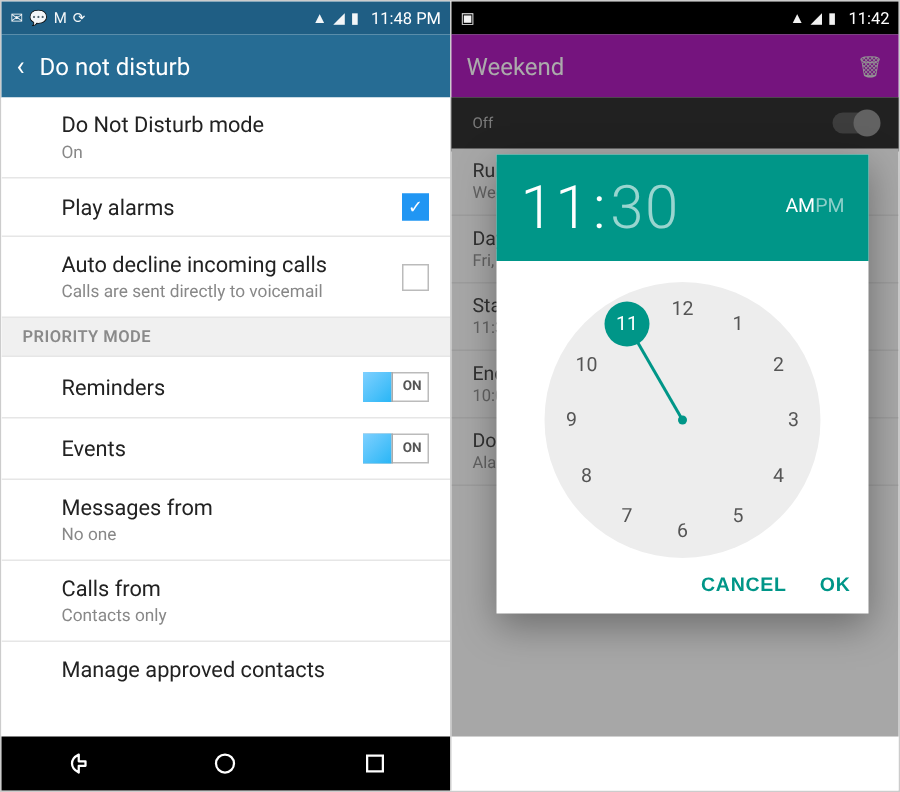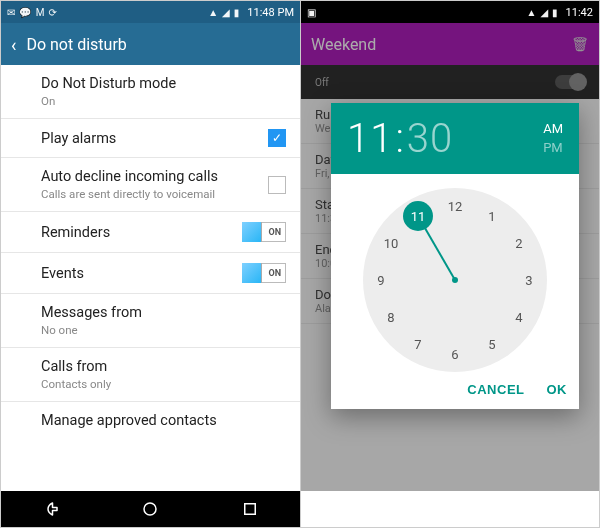--- a/index.html
+++ b/index.html
@@ -52,21 +52,21 @@
   
   .dim { position:absolute; top:22px; left:0; right:0; bottom:36px; background: rgba(0,0,0,.28); }
 
   
   .dialog { position: absolute; left: 30px; right: 20px; top: 102px; background: #fff; box-shadow: 0 8px 24px rgba(0,0,0,.35); }
   .dlg-head { background: #009688; color: #fff; padding: 12px 16px; display: flex; align-items: center; }
   .dlg-time { font-size: 40px; font-weight: 300; letter-spacing: 1px; }
   .dlg-time .hh { color: #fff; }
   .dlg-time .colon { margin: 0 2px; }
   .dlg-time .mm { color: rgba(255,255,255,.6); }
-  .ampm { margin-left: auto; display:flex; flex-direction: column; font-size: 13px; line-height: 1.4; justify-content: space-between; }
+  .ampm { margin-left: auto; display:flex; flex-direction: row; font-size: 13px; line-height: 1.4; justify-content: space-between; }
   .ampm .am { color: #fff; }
   .ampm .pm { color: rgba(255,255,255,.55); }
   .dlg-body { padding: 14px 0 4px; display:flex; justify-content:center; }
   .clock { width: 184px; height: 184px; background: #ededed; border-radius: 50%; position: relative; }
   .clock .num { position: absolute; width: 24px; height: 24px; margin-left:-12px; margin-top:-12px; display:flex; align-items:center; justify-content:center; font-size: 13px; color: #555; }
   .clock .center { position:absolute; left:50%; top:50%; width:6px; height:6px; margin:-3px; background:#009688; border-radius:50%; }
   .clock .hand { position:absolute; left:49.2%; top:50%; width:2px; height:72px; background:#009688; transform-origin: top center; transform: rotate(150deg); }
   .clock .sel { position:absolute; width:30px; height:30px; background:#009688; color:#fff; border-radius:50%; display:flex; align-items:center; justify-content:center; font-size:13px; margin-left:-15px; margin-top:-15px; }
   .dlg-actions { display:flex; justify-content:flex-end; padding: 6px 12px 12px; gap: 22px; }
   .dlg-actions button { background:none; border:none; color:#009688; font-size: 13px; font-weight:600; letter-spacing:.5px; cursor:pointer; }
@@ -105,20 +105,21 @@
         </div>
         <div class="check on">✓</div>
       </div>
       <div class="row">
         <div class="txt">
           <div class="title">Auto decline incoming calls</div>
           <div class="sub">Calls are sent directly to voicemail</div>
         </div>
         <div class="check"></div>
       </div>
+      <div class="section">PRIORITY MODE</div>
       <div class="row">
         <div class="txt">
             <div class="title">Reminders</div>
           </div>
         <div class="toggle">
             <div class="track">ON</div>
             <div class="knob"></div>
           </div>
       </div>
       <div class="row">

